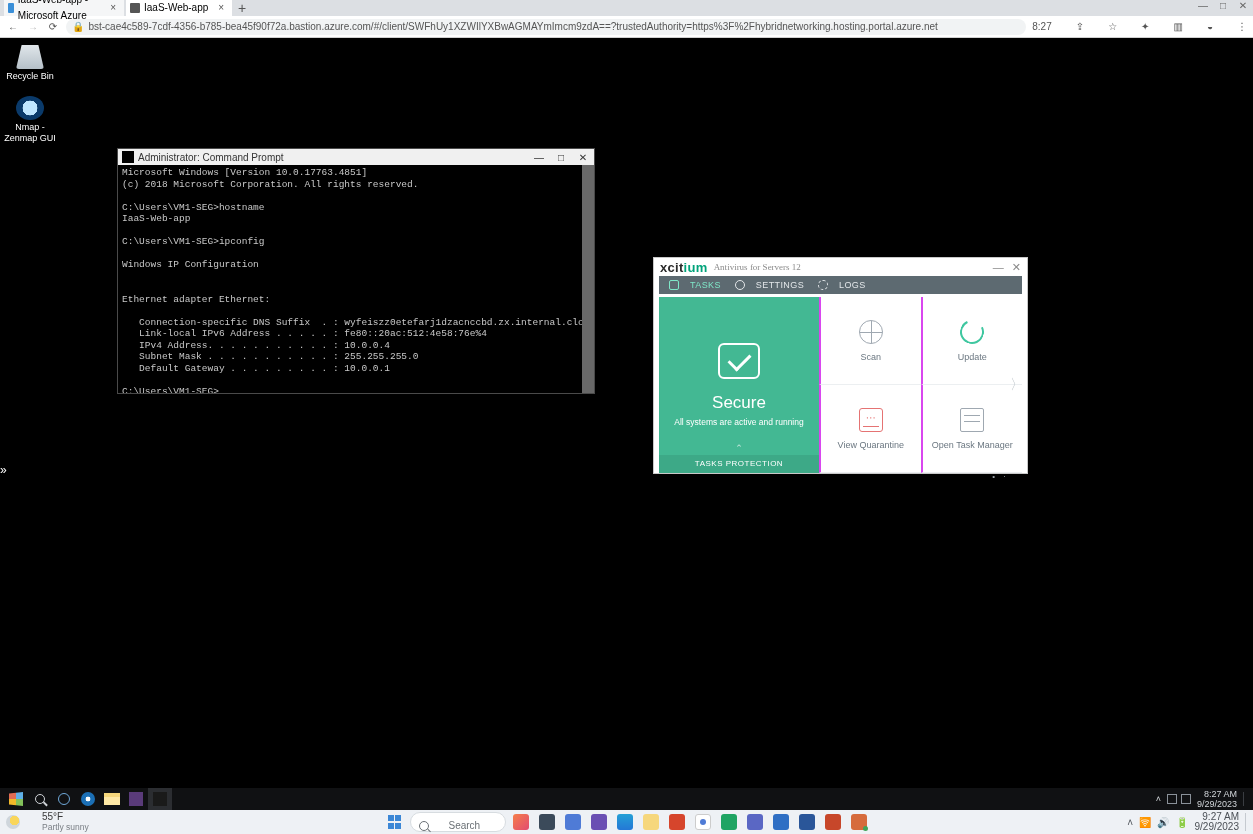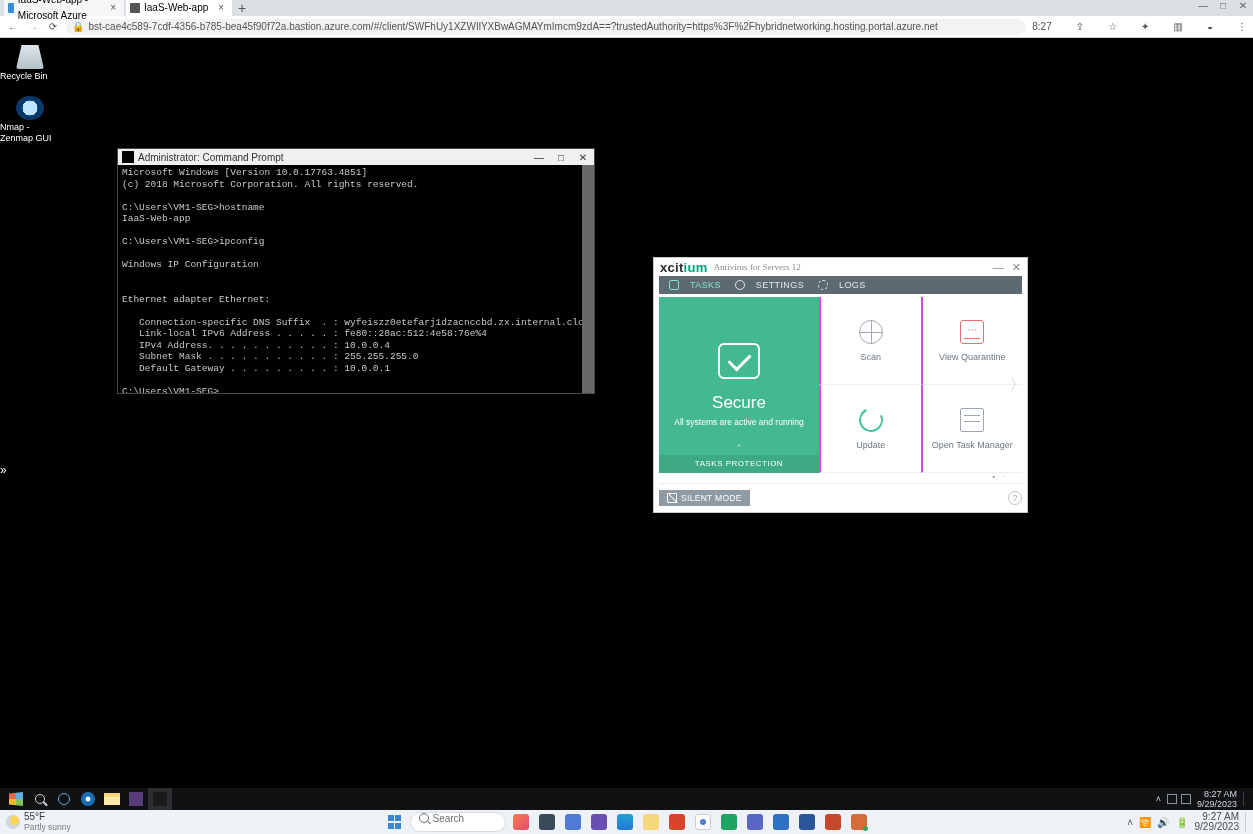--- a/index.html
+++ b/index.html
@@ -16,21 +16,21 @@
   .outer-winctl { margin-left: auto; display: flex; }
   .outer-winctl div { width: 20px; height: 16px; text-align: center; font-size: 10px; color: #666; cursor: pointer; }
 
   .outer-addr { height: 22px; background: #fff; display: flex; align-items: center; gap: 6px; padding: 0 6px; border-bottom: 1px solid #d0d0d0; font-size: 10px; color: #555; }
   .outer-addr .nav-ico { width: 14px; text-align: center; cursor: pointer; }
   .addr-box { flex: 1; display: flex; align-items: center; gap: 4px; background: #f1f3f4; border-radius: 10px; height: 16px; padding: 0 6px; color: #555; }
   .addr-right { display: flex; gap: 24px; align-items: center; }
 
   
   .remote { position: relative; width: 1253px; height: calc(834px - 38px - 24px); background: #000; }
-  .desktop-icon { position: absolute; width: 60px; color: #fff; font-size: 9px; line-height: 11px; }
+  .desktop-icon { position: absolute; width: 60px; text-align: center; color: #fff; font-size: 9px; line-height: 11px; }
   .desktop-icon .ico { width: 28px; height: 24px; margin: 0 auto 2px; border-radius: 3px; }
   .recycle .ico { background: linear-gradient(#e0e6ea,#b5c0c8); clip-path: polygon(20% 0, 80% 0, 100% 100%, 0 100%); }
   .zenmap .ico { background: radial-gradient(circle, #bfe6ff 0 40%, #0a3a6a 41% 100%); border-radius: 50%; }
 
   .side-handle { position: absolute; left: 0; top: 425px; width: 10px; height: 10px; color: #fff; font-size: 12px; }
 
   
   .cmd-window { position: absolute; left: 117px; top: 110px; width: 478px; background: #000; border: 1px solid #4a4a4a; box-shadow: 2px 2px 6px rgba(0,0,0,.6); }
   .cmd-title { height: 16px; background: #f0f0f0; display: flex; align-items: center; font-size: 10px; padding-left: 4px; color: #333; }
   .cmd-title .cmd-ico { width: 12px; height: 12px; background: #000; margin-right: 4px; }
@@ -103,32 +103,32 @@
   .explorer-ico{background:linear-gradient(#f6d77c 0 30%,#ffe9a6 30% 100%);width:16px;height:12px;}
   .purple-ico{background:#5a3b7a;width:14px;height:14px;}
   .cmd-ico2{background:#1a1a1a;width:14px;height:14px;}
   .rtb-right{margin-left:auto;display:flex;align-items:center;gap:6px;color:#d0d4d8;font-size:9px;}
   .rtb-time{line-height:10px;text-align:right;}
   .rtb-tray{display:flex;gap:4px;align-items:center;}
   .tray-ico{width:10px;height:10px;border:1px solid #8a9199;}
 
   
   .host-taskbar { height: 24px; width: 1253px; background: #eef1f5; display:flex; align-items:center; font-size:10px; position: relative; }
-  .weather { display:flex; align-items:center; gap:4px; padding:0 6px; color:#3a3a3a; }
+  .weather { display:flex; align-items:center; gap:22px; padding:0 6px; color:#3a3a3a; }
   .weather-ico{width:14px;height:14px;background:radial-gradient(circle at 60% 40%, #f9d65b 0 40%, transparent 41%), #cfd6dc; border-radius:50%;}
   .weather-txt{line-height:10px;}
   .host-center { position:absolute; left:50%; transform:translateX(-50%); display:flex; align-items:center; gap:4px; }
   .hc-item{width:22px;height:22px;display:flex;align-items:center;justify-content:center;cursor:pointer;border-radius:3px;}
   .winlogo{width:14px;height:14px;background:conic-gradient(#3b87d6 0 25%,#3b87d6 0 50%,#3b87d6 0 75%,#3b87d6 0);}
   .winlogo{background:
       linear-gradient(#3b87d6,#3b87d6) left top/45% 45% no-repeat,
       linear-gradient(#3b87d6,#3b87d6) right top/45% 45% no-repeat,
       linear-gradient(#3b87d6,#3b87d6) left bottom/45% 45% no-repeat,
       linear-gradient(#3b87d6,#3b87d6) right bottom/45% 45% no-repeat;}
-  .host-search{display:flex;align-items:flex-start;gap:4px;background:#fff;border:1px solid #d7dce0;border-radius:11px;height:20px;padding:0 8px;width:96px;color:#6a7075;}
+  .host-search{display:flex;align-items:flex-end;gap:20px;background:#fff;border:1px solid #d7dce0;border-radius:11px;height:20px;padding:0 8px;width:96px;color:#6a7075;}
   .host-search .s-ico{width:10px;height:10px;border:1.3px solid #6a7075;border-radius:50%;position:relative;}
   .host-search .s-ico::after{content:"";position:absolute;width:4px;height:1.3px;background:#6a7075;right:-3px;bottom:-1px;transform:rotate(45deg);}
   .generic-ico{width:16px;height:16px;border-radius:3px;}
   .g1{background:linear-gradient(135deg,#f57f4a,#e24b71);}          
   .g2{background:#3b4a5a;}                                           
   .g3{background:#4f7bd6;}                                           
   .g4{background:#6a4fb3;}                                           
   .g5{background:linear-gradient(#24a0d6,#2478d6);}                  
   .g6{background:#f6d77c;}                                           
   .g7{background:#d6452c;}                                           
@@ -269,41 +269,34 @@
         <div class="s-sub">All systems are active and running</div>
         <div class="caret">⌃</div>
         <div class="manage">TASKS PROTECTION</div>
       </div>
       <div class="action-grid">
         <div class="action-cell">
           <div class="a-ico a-scan"></div>
           <div>Scan</div>
         </div>
         <div class="action-cell">
+          <div class="a-ico a-update"></div>
+          <div>Update</div>
+        </div>
+        <div class="action-cell">
           <div class="a-ico a-quar"></div>
           <div>View Quarantine</div>
-        </div>
-        <div class="action-cell">
-          <div class="a-ico a-update"></div>
-          <div>Update</div>
         </div>
         <div class="action-cell">
           <div class="a-ico a-task"></div>
           <div>Open Task Manager</div>
         </div>
         <div class="grid-next">〉</div>
         <div class="grid-dots">•  ·</div>
       </div>
-    </div>
-    <div class="xcit-footer">
-      <div class="silent">
-        <span class="silent-ico"></span>
-        <span>SILENT MODE</span>
-      </div>
-      <div class="help-ico">?</div>
     </div>
   </div>
 
   <div class="remote-taskbar">
     <div class="rtb-item">
         <div class="rtb-ico win-ico"></div>
       </div>
     <div class="rtb-item">
         <div class="rtb-ico search-ico"></div>
       </div>

